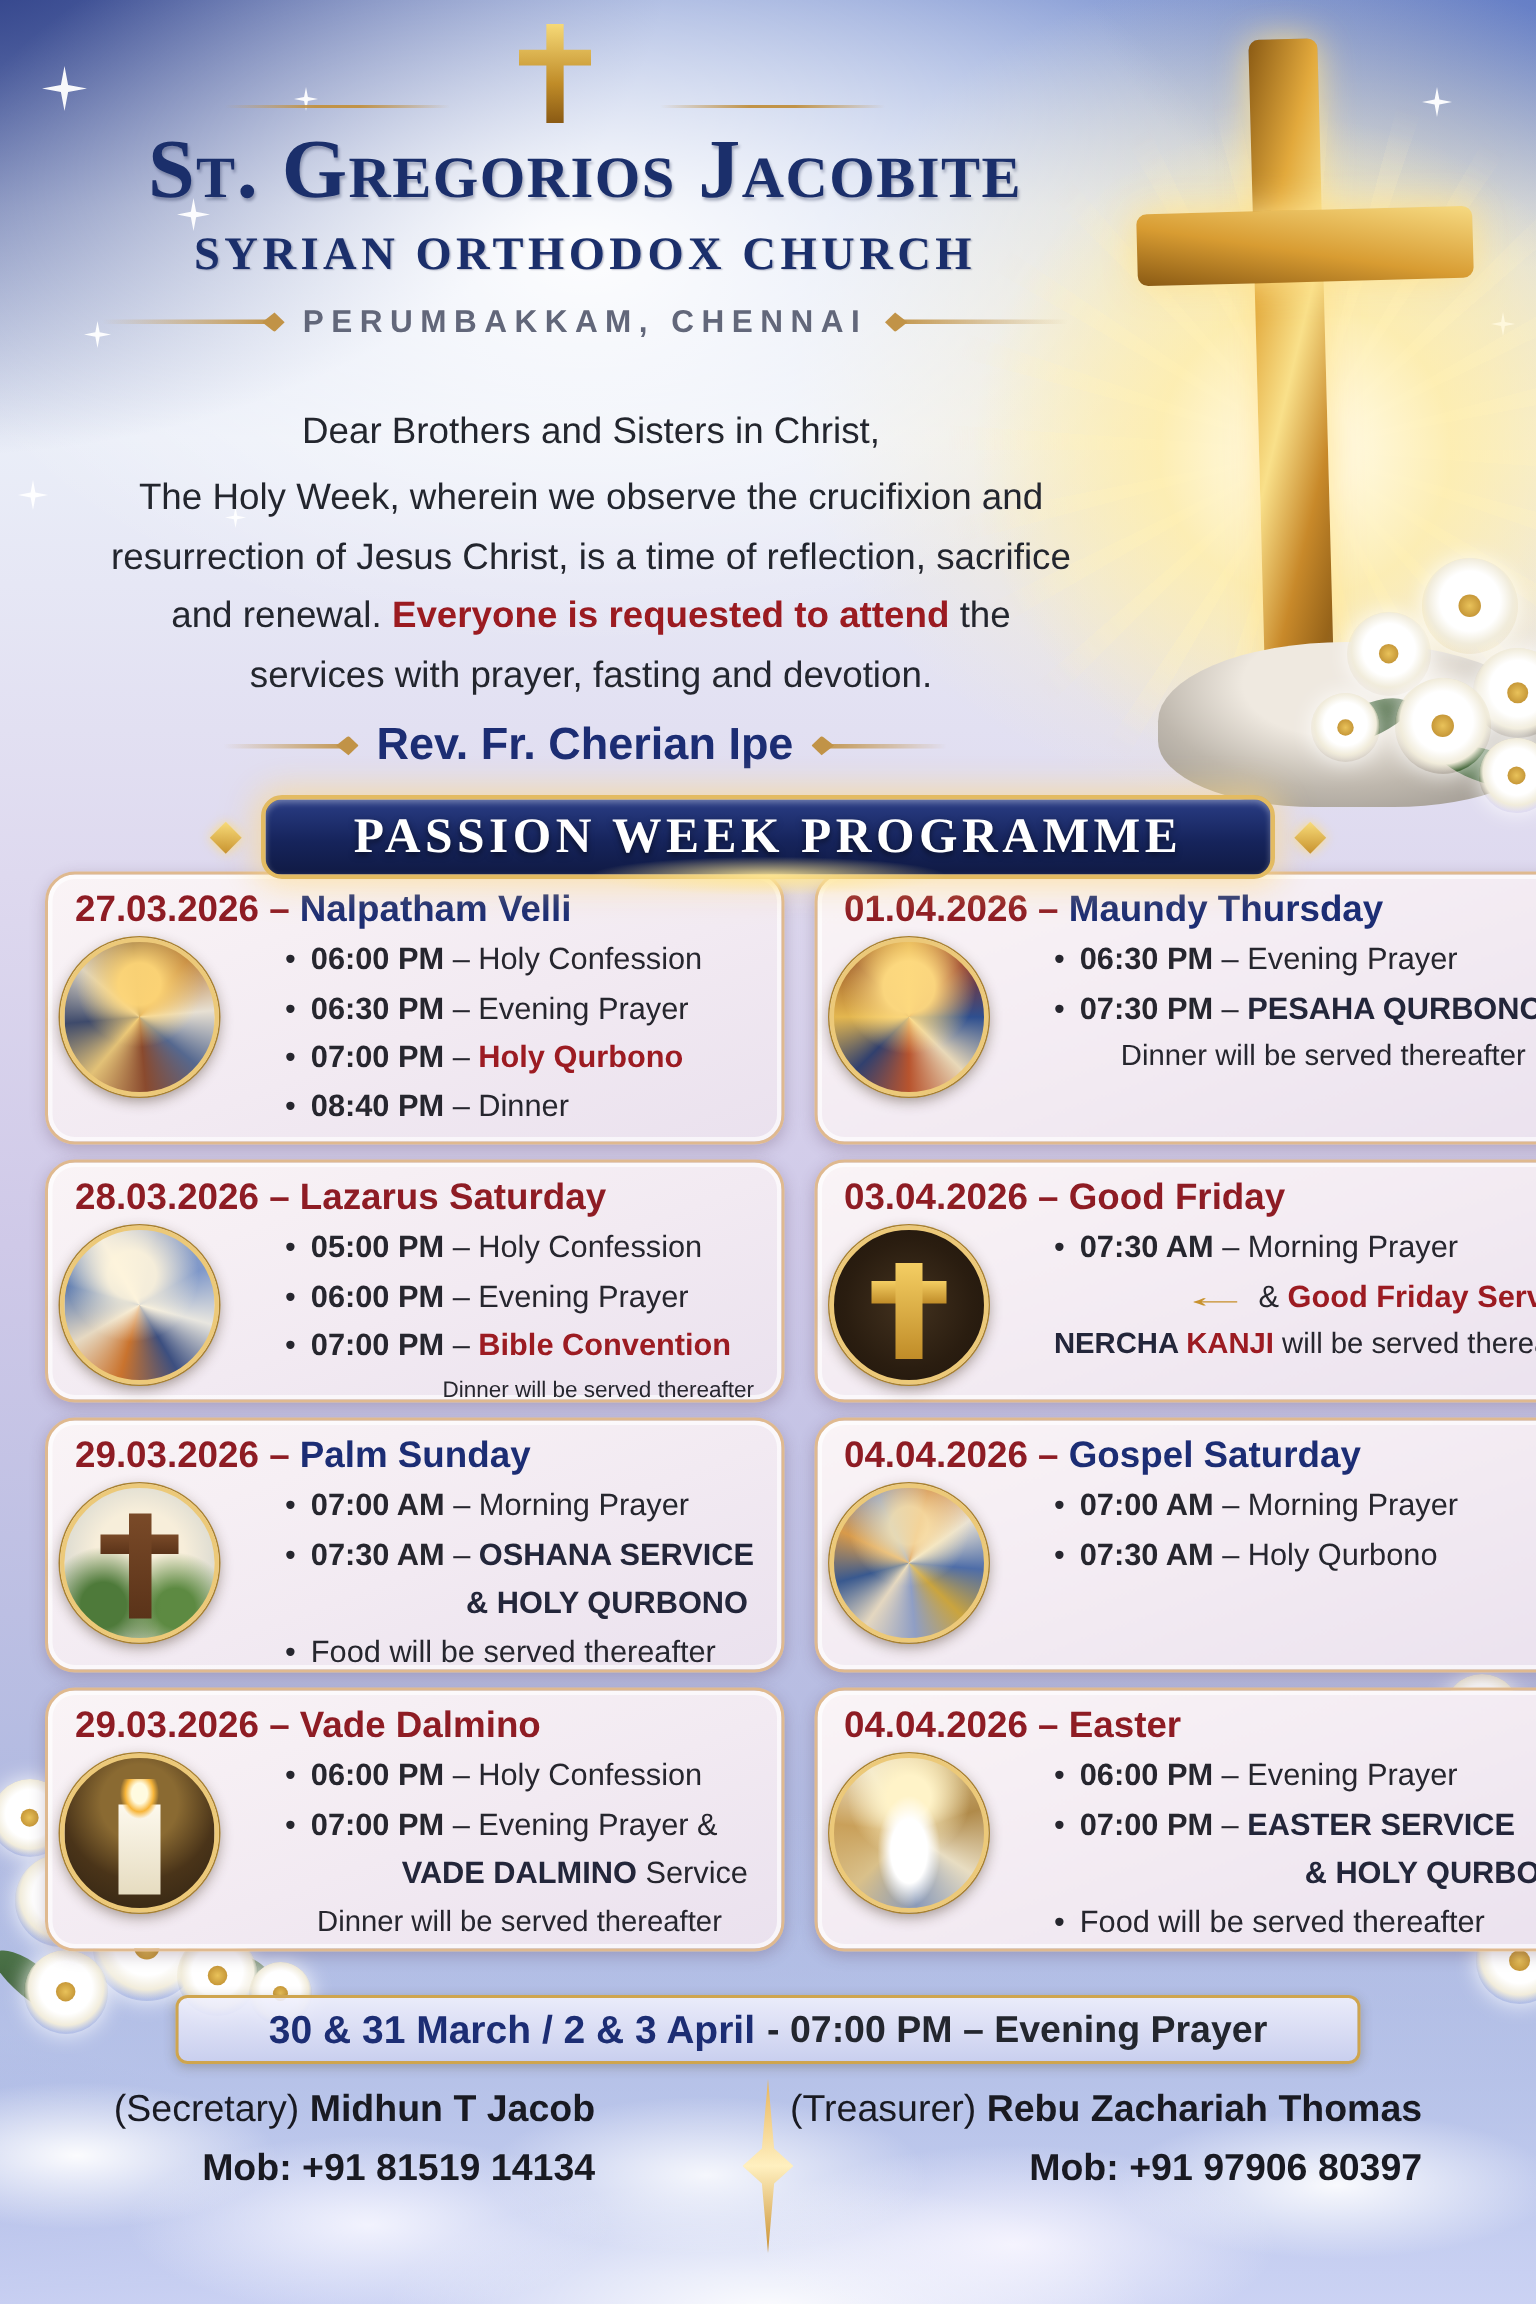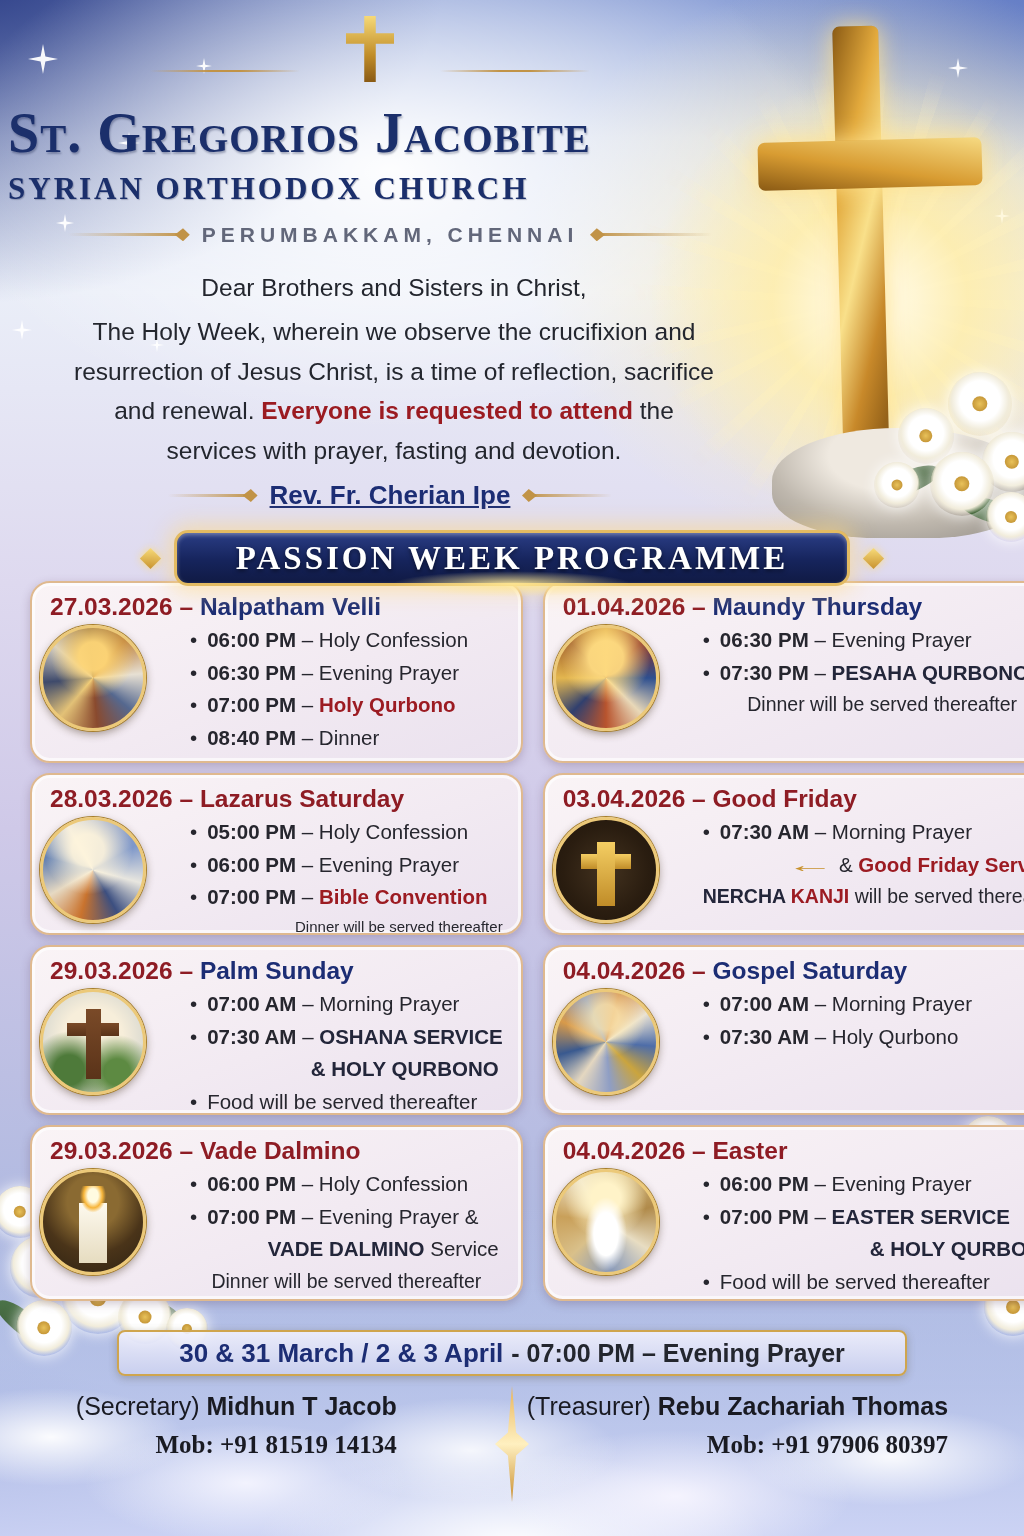--- a/index.html
+++ b/index.html
@@ -54,38 +54,38 @@
   .leaf{position:absolute;width:62px;height:22px;z-index:2;opacity:.9;border-radius:50%/60% 60% 40% 40%;
     background:linear-gradient(135deg,#44703a,#27471f);}
 
   
   .top-cross{position:absolute;top:16px;left:346px;width:48px;height:66px;z-index:4;
     background:linear-gradient(180deg,#f6d977,#c08c28 60%,#8a5a14);
     clip-path:polygon(38% 0,62% 0,62% 26%,100% 26%,100% 42%,62% 42%,62% 100%,38% 100%,38% 42%,0 42%,0 26%,38% 26%);
     filter:drop-shadow(0 0 10px rgba(255,225,140,.95));}
   .orn-row{position:absolute;top:70px;left:150px;width:440px;display:flex;align-items:center;z-index:3;}
   .orn-line{flex:1;height:2px;background:linear-gradient(90deg,rgba(193,147,71,0),#c19347 40%,#c19347 60%,rgba(193,147,71,0));}
-  .header-block{position:absolute;top:104px;left:8px;width:764px;text-align:left;z-index:4;}
+  .header-block{position:absolute;top:84px;left:8px;width:764px;text-align:center;z-index:4;}
   .church-name{font-family:"Liberation Serif",serif;font-variant:small-caps;font-weight:700;font-size:56px;line-height:1.05;
     color:#1b2f6b;letter-spacing:1px;text-shadow:1px 2px 2px rgba(10,20,60,.3);margin:0;}
   .church-sub{font-family:"Liberation Serif",serif;font-weight:700;font-size:31px;letter-spacing:3px;color:#1b2f6b;margin-top:8px;text-shadow:1px 1px 1px rgba(10,20,60,.25);}
   .loc-row{margin-top:16px;display:flex;align-items:center;justify-content:center;gap:16px;}
   .loc-text{font-size:21px;font-weight:700;letter-spacing:5px;color:#62677a;}
   .pointer{display:inline-block;width:118px;height:3px;position:relative;background:linear-gradient(90deg,rgba(193,147,71,0),#c19347);}
   .pointer::after{content:"";position:absolute;right:-4px;top:-5px;width:15px;height:13px;background:#c19347;clip-path:polygon(0 50%,55% 0,100% 50%,55% 100%);}
   .pointer.flip{transform:scaleX(-1);}
   .pointer.small{width:86px;}
 
   
   .intro{position:absolute;top:274px;left:70px;width:648px;text-align:center;z-index:4;color:#23262e;}
   .intro-greeting{font-size:24.5px;margin:0 0 10px 0;}
   .intro-body{font-size:24.5px;line-height:1.62;margin:0;}
   .hl{color:#9b1b21;font-weight:700;}
   .sig-row{position:absolute;top:480px;left:0;width:780px;display:flex;align-items:center;justify-content:center;gap:16px;z-index:4;}
-  .sig-text{font-size:26px;font-weight:700;color:#1c2d74;text-decoration:underline;}
+  .sig-text{font-size:30px;font-weight:700;color:#1c2d74;}
 
   
   .banner-row{position:absolute;top:530px;left:0;width:1024px;display:flex;align-items:center;justify-content:center;gap:16px;z-index:5;}
   .diamond{width:15px;height:15px;background:linear-gradient(135deg,#f8dc7a,#c8922e);transform:rotate(45deg);box-shadow:0 0 8px rgba(255,220,120,.95);}
   .banner{position:relative;width:676px;height:56px;border-radius:14px;border:3px solid #e3bb62;
     background:linear-gradient(180deg,#2a3d85 0%,#16245c 55%,#101a44 100%);
     box-shadow:0 0 22px 4px rgba(255,218,130,.65), inset 0 2px 4px rgba(255,255,255,.35);
     display:flex;align-items:center;justify-content:center;}
   .banner::after{content:"";position:absolute;left:50%;bottom:-14px;transform:translateX(-50%);width:240px;height:26px;
     background:radial-gradient(ellipse,rgba(255,232,150,.9),rgba(255,232,150,0) 70%);}
@@ -133,21 +133,21 @@
   
   .extra-bar{position:absolute;top:1330px;left:117px;width:790px;height:46px;z-index:4;border-radius:8px;
     border:2px solid #cfa54e;background:linear-gradient(180deg,rgba(240,240,252,.9),rgba(205,210,240,.85));
     box-shadow:0 2px 8px rgba(80,70,40,.3);display:flex;align-items:center;justify-content:center;gap:8px;white-space:nowrap;}
   .extra-dates{font-size:26px;font-weight:700;color:#1c2d74;}
   .extra-rest{font-size:25px;font-weight:600;color:#23262e;}
   .contacts{position:absolute;top:1392px;left:0;width:1024px;display:flex;justify-content:center;gap:130px;z-index:4;color:#191a22;}
   .contact{text-align:right;}
   .contact-line1{font-size:25px;}
   .contact-name{font-weight:700;}
-  .contact-mob{font-size:25px;font-weight:700;margin-top:10px;font-family:Liberation Serif, serif;}
+  .contact-mob{font-size:25px;font-weight:700;margin-top:10px;}
   .star4{position:absolute;left:495px;top:1386px;width:34px;height:116px;z-index:4;
     background:linear-gradient(180deg,#e8b45a,#fff0c0 50%,#c98e2e);
     clip-path:polygon(50% 0,62% 40%,100% 50%,62% 60%,50% 100%,38% 60%,0 50%,38% 40%);
     filter:drop-shadow(0 0 6px rgba(255,230,160,.9));}
 </style>
 </head>
 <body data-name="poster-root">
 
 <div class="sparkle" style="left:28px;top:44px;width:30px;height:30px;" data-name="sparkle-star-icon"></div>
 <div class="sparkle" style="left:118px;top:132px;width:22px;height:22px;" data-name="sparkle-star-icon"></div>

